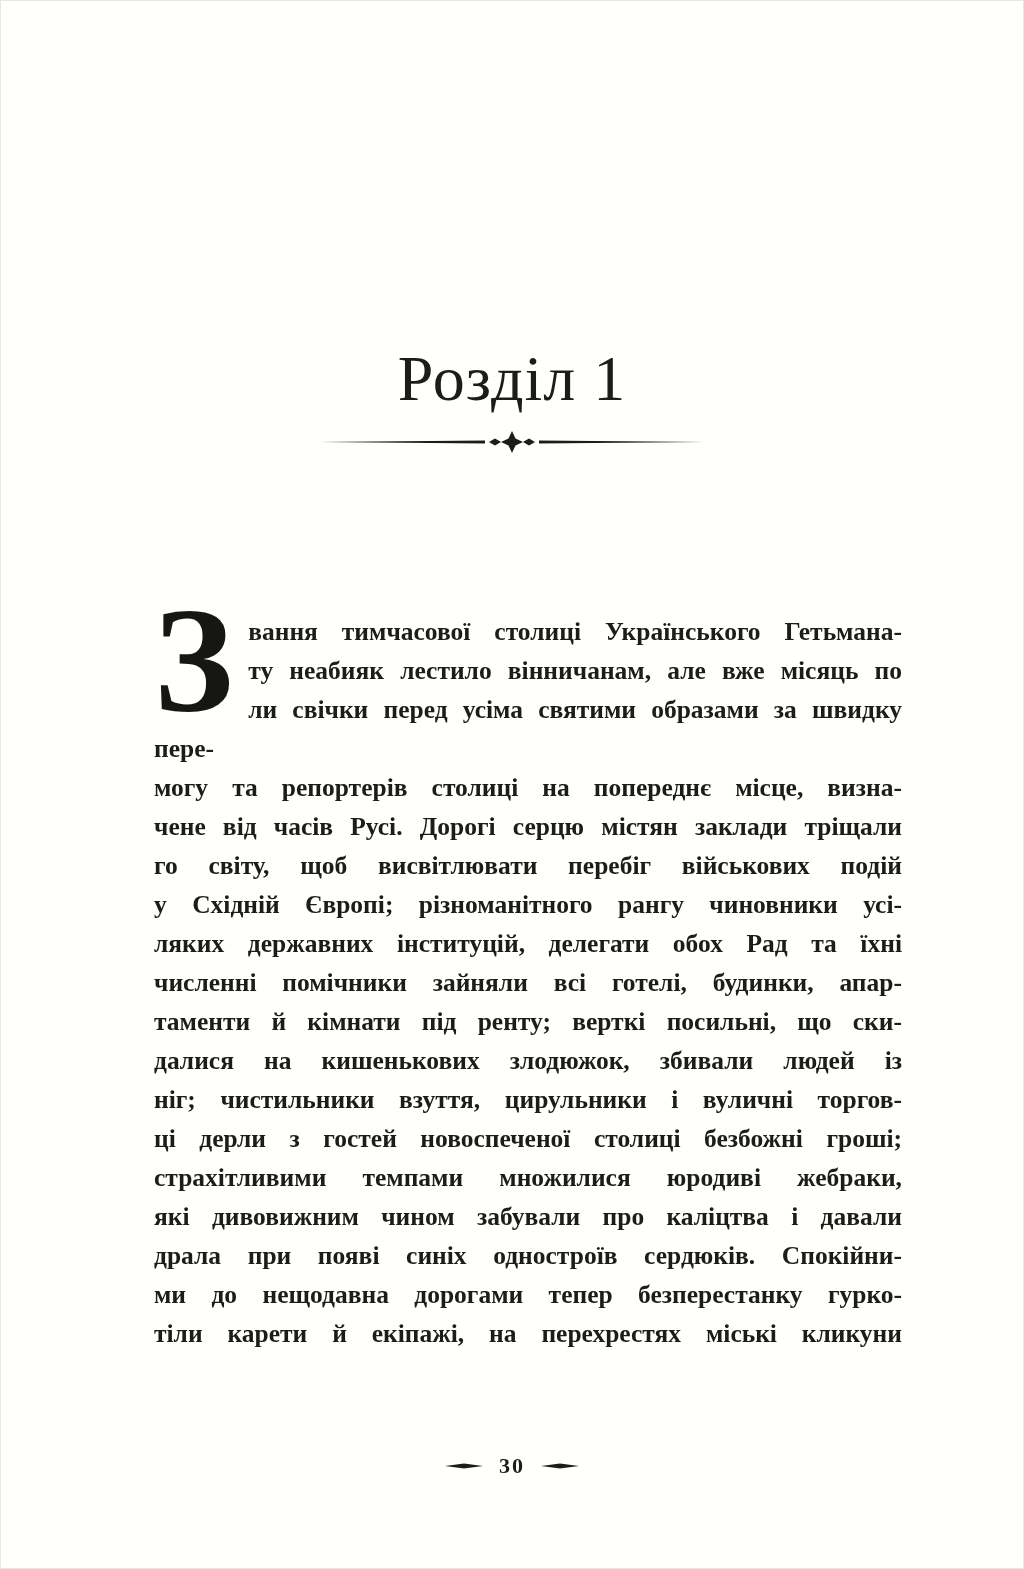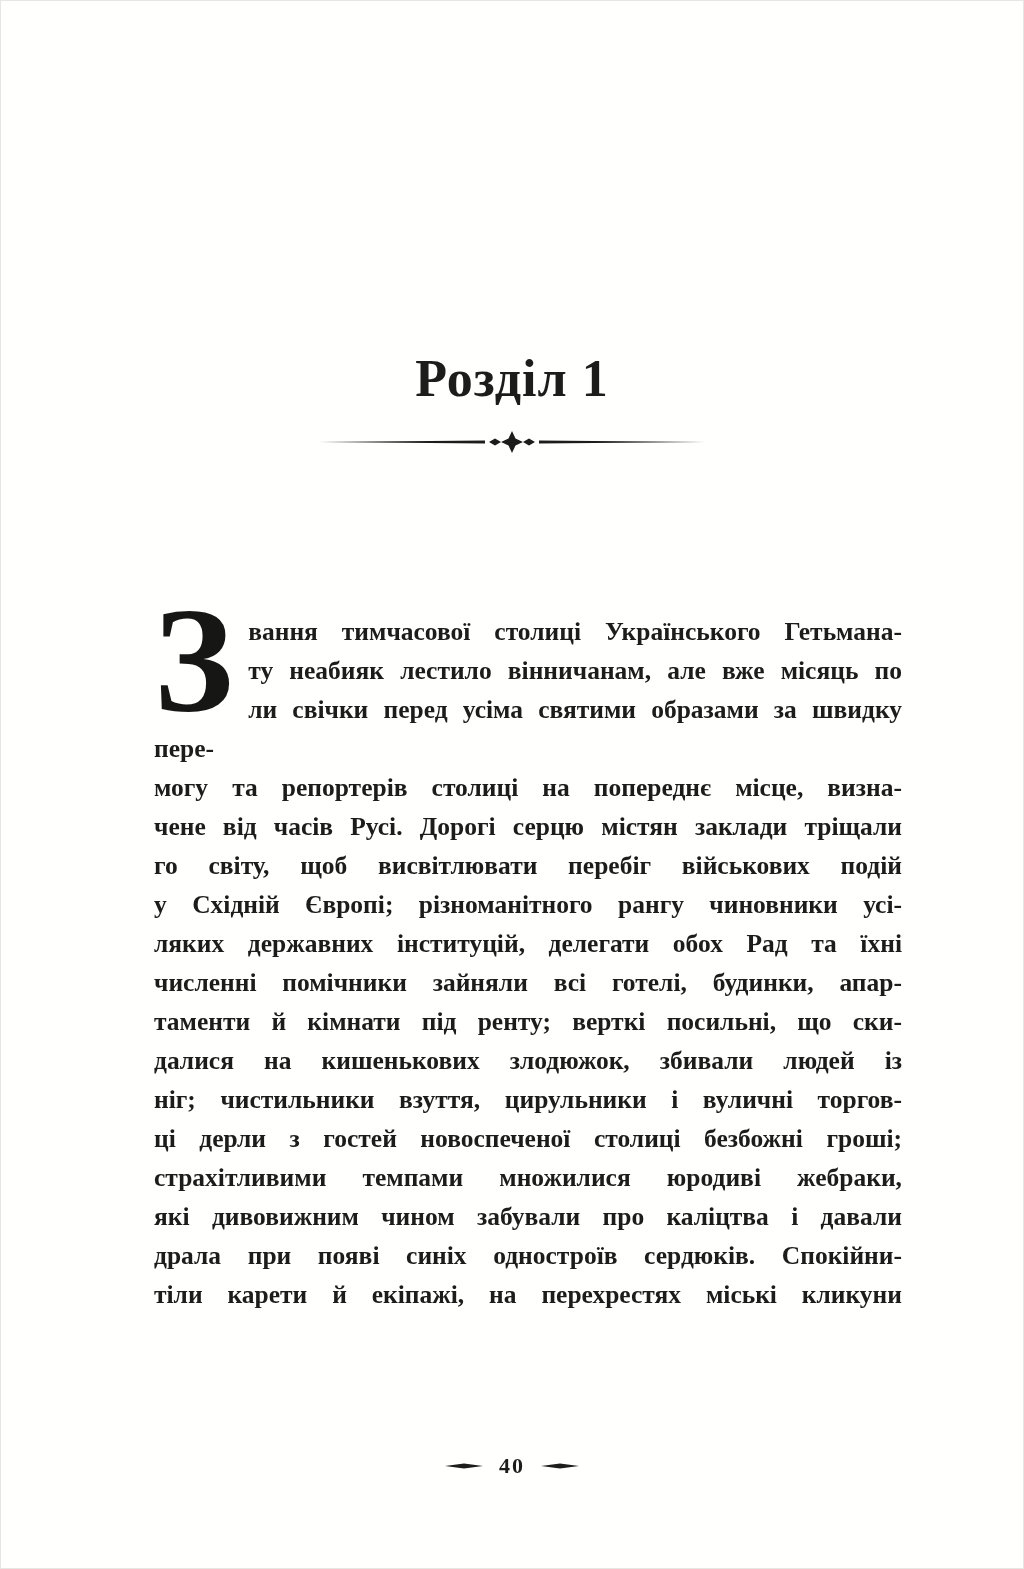--- a/index.html
+++ b/index.html
@@ -14,23 +14,23 @@
     font-family: "Liberation Serif", "DejaVu Serif", serif;
     color: #1c1c1a;
     overflow: hidden;
   }
   .chapter-title {
     position: absolute;
     top: 348px;
     left: 0;
     width: 100%;
     text-align: center;
-    font-size: 52px;
+    font-size: 64px;
     line-height: 60px;
-    font-weight: 700;
+    font-weight: 400;
     letter-spacing: 1px;
     margin: 0;
   }
   .divider {
     position: absolute;
     top: 428px;
     left: 0;
     width: 100%;
     text-align: center;
   }
@@ -105,30 +105,31 @@
     <div class="line">у Східній Європі; різноманітного рангу чиновники усі-</div>
     <div class="line">ляких державних інституцій, делегати обох Рад та їхні</div>
     <div class="line">численні помічники зайняли всі готелі, будинки, апар-</div>
     <div class="line">таменти й кімнати під ренту; верткі посильні, що ски-</div>
     <div class="line">далися на кишенькових злодюжок, збивали людей із</div>
     <div class="line">ніг; чистильники взуття, цирульники і вуличні торгов-</div>
     <div class="line">ці дерли з гостей новоспеченої столиці безбожні гроші;</div>
     <div class="line">страхітливими темпами множилися юродиві жебраки,</div>
     <div class="line">які дивовижним чином забували про каліцтва і давали</div>
     <div class="line">драла при появі синіх одностроїв сердюків. Спокійни-</div>
+    <div class="line">ми до нещодавна дорогами тепер безперестанку гурко-</div>
     <div class="line">тіли карети й екіпажі, на перехрестях міські кликуни</div>
   </div>
 
   <div class="footer">
     <span class="orn">
       <svg width="38" height="8" viewBox="0 0 38 8" fill="#1c1c1a" xmlns="http://www.w3.org/2000/svg">
         <polygon points="0,4 19,1.4 38,4 19,6.6"></polygon>
       </svg>
     </span>
-    <span class="page-num">40</span>
+    <span class="page-num">30</span>
     <span class="orn">
       <svg width="38" height="8" viewBox="0 0 38 8" fill="#1c1c1a" xmlns="http://www.w3.org/2000/svg">
         <polygon points="0,4 19,1.4 38,4 19,6.6"></polygon>
       </svg>
     </span>
   </div>
 
 </div>
 
 </body></html>

